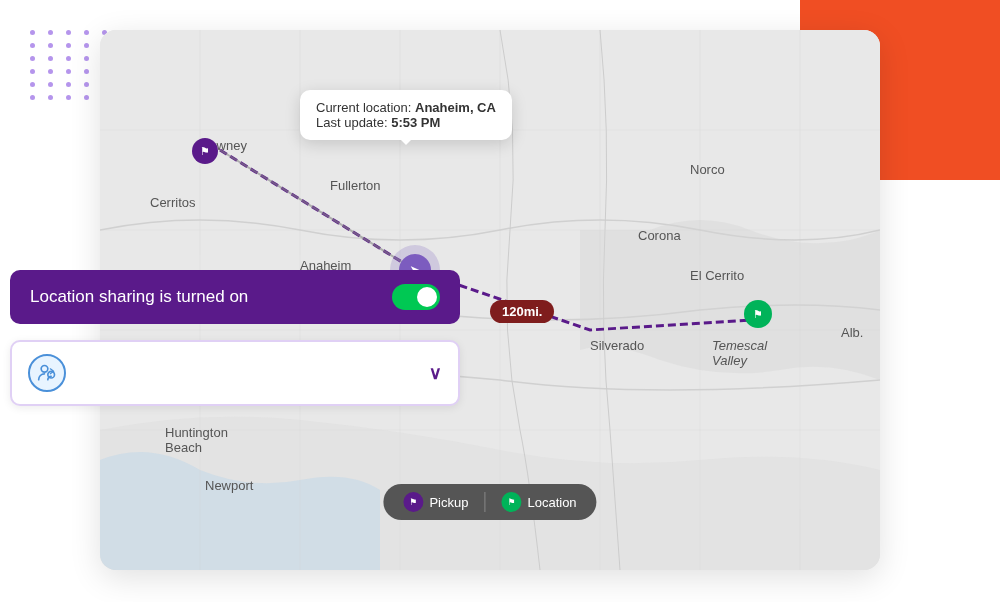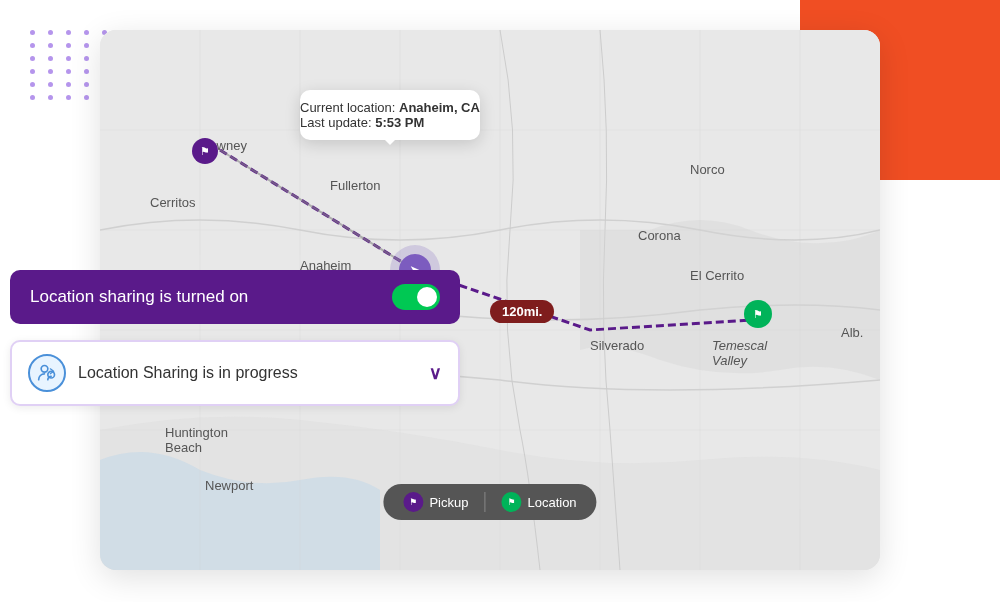--- a/index.html
+++ b/index.html
@@ -68,21 +68,21 @@
       width: 100%; height: 100%;
     }
 
     
     .location-tooltip {
       position: absolute;
       top: 60px;
       left: 200px;
       background: white;
       border-radius: 10px;
-      padding: 10px 0;
+      padding: 10px 16px;
       box-shadow: 0 4px 16px rgba(0,0,0,0.15);
       font-size: 13px;
       color: #333;
       z-index: 10;
       white-space: nowrap;
     }
     .location-tooltip::after {
       content: '';
       position: absolute;
       bottom: -10px;
@@ -521,16 +521,15 @@
     <div class="progress-icon">
       <svg width="20" height="20" viewBox="0 0 24 24" fill="none" xmlns="http://www.w3.org/2000/svg">
         <circle cx="9" cy="7" r="4" stroke="#4a90d9" stroke-width="2"></circle>
         <path d="M2 20c0-4 3.1-7 7-7" stroke="#4a90d9" stroke-width="2" stroke-linecap="round"></path>
         <circle cx="17" cy="14" r="4" stroke="#4a90d9" stroke-width="2"></circle>
         <path d="M13 20c0-2.2 1.8-4 4-4" stroke="#4a90d9" stroke-width="2" stroke-linecap="round"></path>
 
         <path d="M20 10 L16 7 M20 10 L16 13" stroke="#4a90d9" stroke-width="1.5" stroke-linecap="round"></path>
       </svg>
     </div>
-    <span class="progress-text">Location Sharing is in progress</span>
   </div>
   <span class="chevron-icon">∨</span>
 </div>
 
 </body></html>

